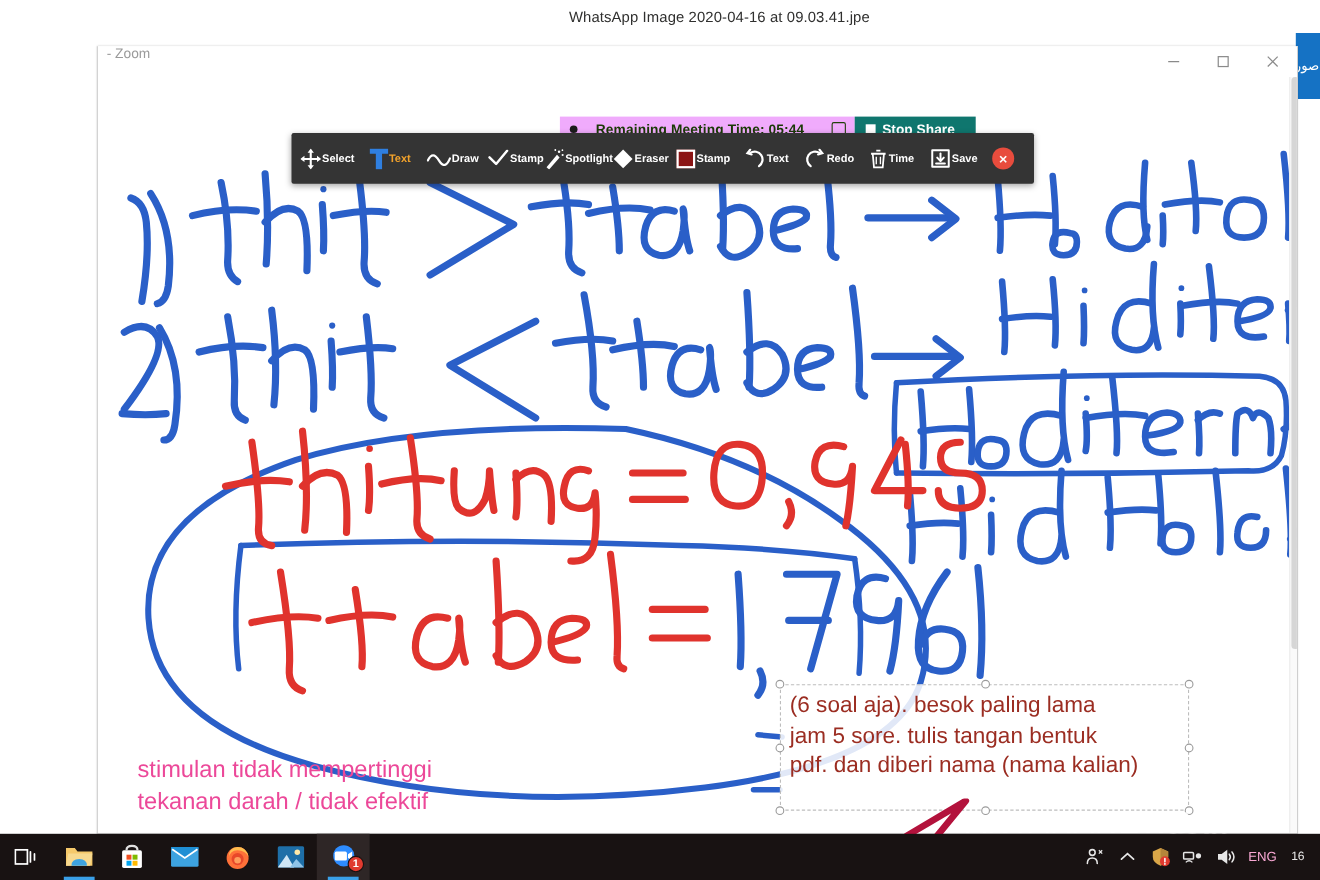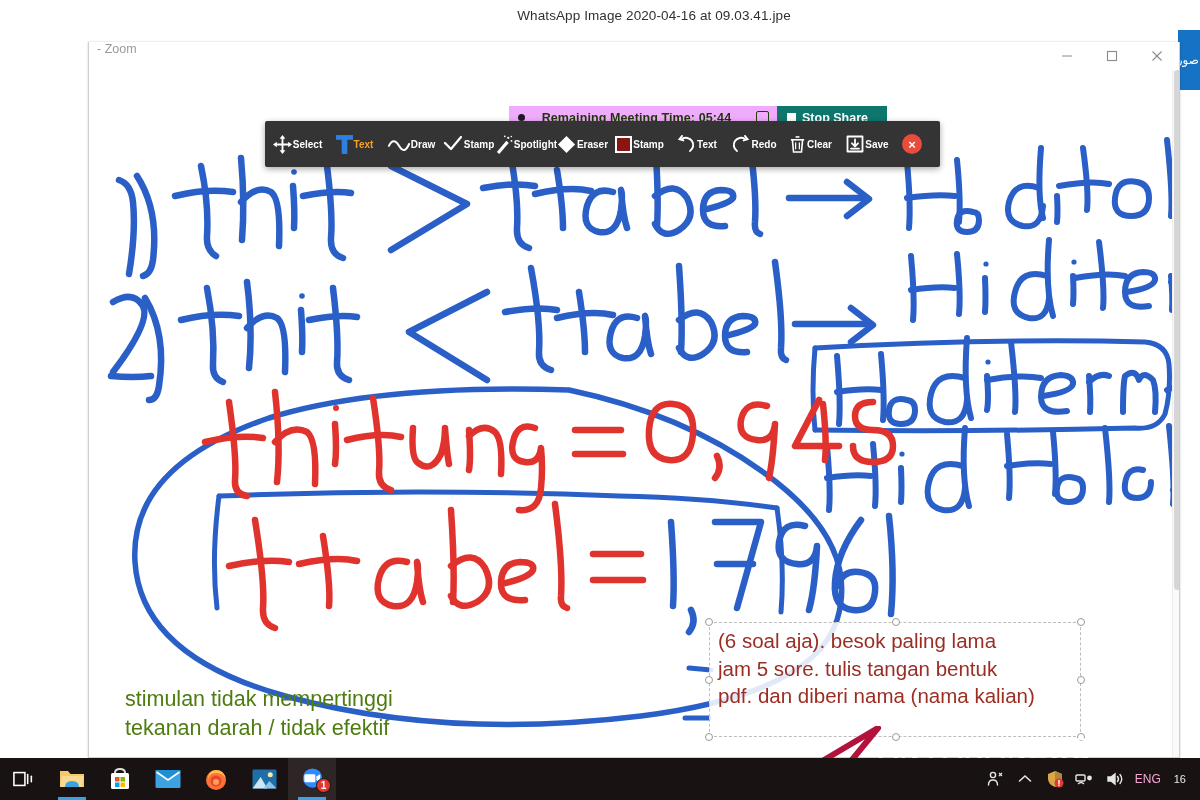--- a/index.html
+++ b/index.html
@@ -109,42 +109,42 @@
     background:#e84c3d; color:#fff; display:flex; align-items:center;
     justify-content:center; font-size:13px; font-weight:bold;
   }
 
   
   .ink { position:absolute; left:0; top:0; width:1092px; height:688px; pointer-events:none; }
 
   
   .txt-left {
     position:absolute; left:36px; top:615px; width:400px;
-    color:#4d7c0f; font-size:21.5px; line-height:29px;
+    color:#ec4899; font-size:21.5px; line-height:29px;
   }
   .txt-box {
     position:absolute; left:620px; top:552px; width:372px; height:115px;
     border:1px dashed #bdbdbd; background:rgba(255,255,255,0.86);
     padding:4px 6px 0 8px;
     color:#9b2d22; font-size:20.5px; line-height:27.5px;
   }
   .handle {
     position:absolute; width:8px; height:8px; border:1px solid #9a9a9a;
     background:#fff; border-radius:50%;
   }
 
   
   .watermark {
     position:absolute; left:820px; top:726px; width:340px; height:52px;
     pointer-events:none;
   }
   .wm-text {
     position:absolute; left:58px; top:6px;
-    font-size:34px; letter-spacing:1px; color:rgba(255,255,255,.92);
-    font-family:Liberation Mono, monospace; font-weight:normal;
+    font-size:28px; letter-spacing:1px; color:rgba(255,255,255,.92);
+    font-family:Liberation Sans, sans-serif; font-weight:normal;
   }
   .wm-com {
     position:absolute; left:238px; top:22px;
     font-size:30px; font-weight:bold; color:#ffffff;
   }
 
   
   .taskbar {
     position:absolute; left:0; bottom:0; width:1200px; height:42px;
     background:#181212; display:flex; align-items:center;
@@ -580,21 +580,21 @@
 
         <div class="tool">
           <span class="ticon">
             <svg width="17" height="19" viewBox="0 0 18 20" fill="none" stroke="#fff" stroke-width="1.7">
               <path d="M2 5 H16"></path>
                 <path d="M7 2 H11"></path>
               <path d="M3.6 5 L4.8 18 H13.2 L14.4 5"></path>
               <path d="M7 8 V15 M11 8 V15" stroke-width="1.3"></path>
             </svg>
           </span>
-          <span class="tlabel">Clear</span>
+          <span class="tlabel">Time</span>
         </div>
 
         <div class="tool">
           <span class="ticon">
             <svg width="18" height="18" viewBox="0 0 18 18" fill="none" stroke="#fff" stroke-width="1.8" stroke-linejoin="round">
               <path d="M1.5 1.5 H16.5 V16.5 H1.5 Z"></path>
               <path d="M9 4.5 V11" stroke-linecap="round"></path>
               <path d="M6 8.3 L9 11.4 L12 8.3" stroke-linecap="round"></path>
               <path d="M5 13.6 H13" stroke-linecap="round"></path>
             </svg>

